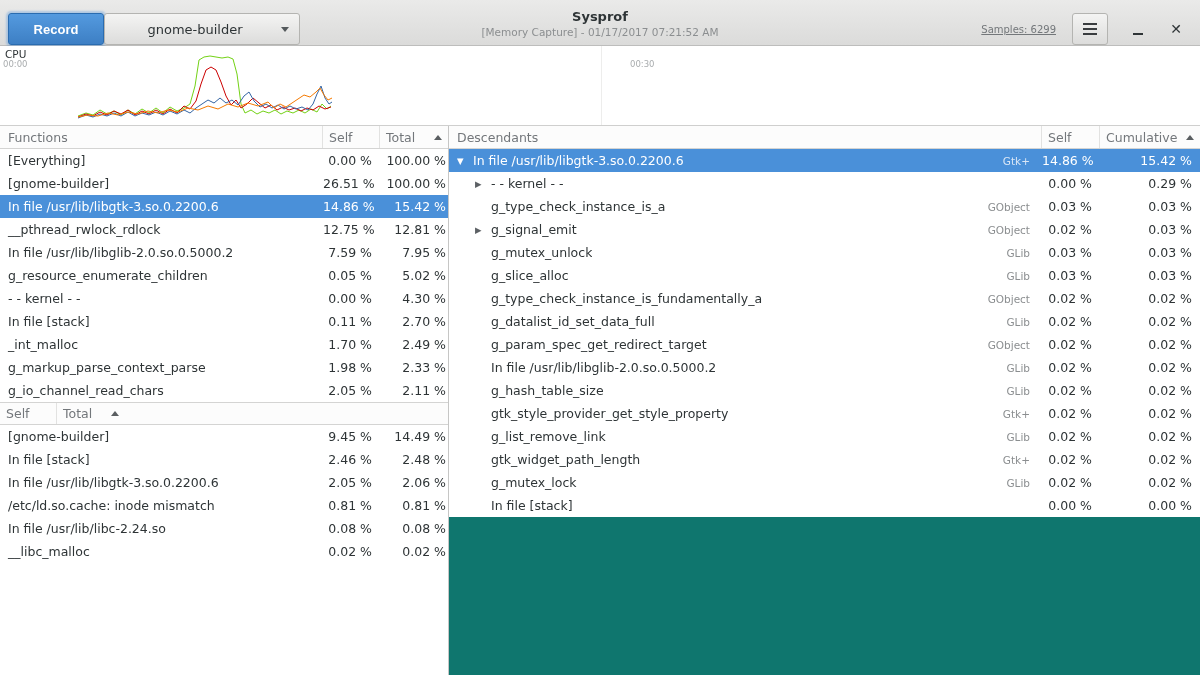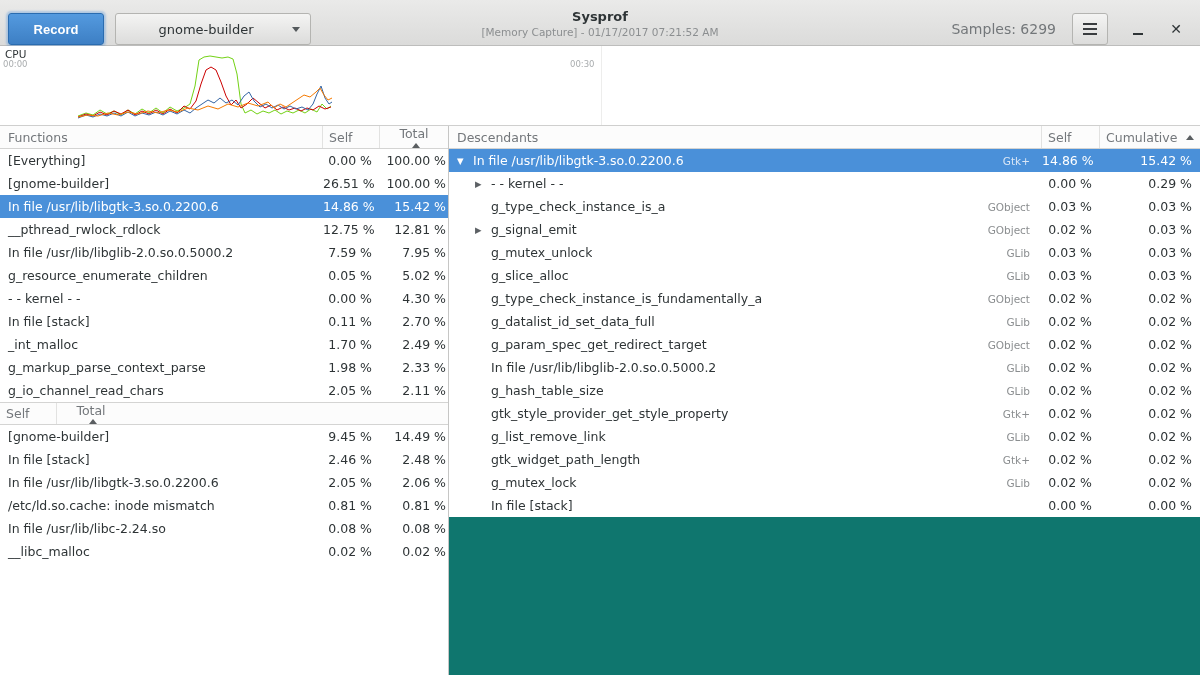--- a/index.html
+++ b/index.html
@@ -2,56 +2,56 @@
 <html><head>
 <meta charset="utf-8">
 <style>
   * { margin:0; padding:0; box-sizing:border-box; }
   html,body { width:1200px; height:675px; overflow:hidden; }
   body { font-family:"DejaVu Sans","Liberation Sans",sans-serif; font-size:12.5px; color:#2e3436; background:#fff; }
 
   
   .headerbar { position:relative; height:46px; background:linear-gradient(#eaeae9,#dbdbda); border-bottom:1px solid #bdbdbc; display:flex; align-items:flex-end; padding:0 8px; }
   .btn-record { width:96px; height:32px; background:linear-gradient(#549adf,#3d7fc4); border:1px solid #2a6cb0; border-radius:3px; color:#fff; font-weight:bold; font-size:13px; box-shadow:0 0 2px 2px rgba(74,144,217,0.35); cursor:default; }
-  .combo { margin-left:11px; height:32px; width:196px; background:linear-gradient(#f4f4f3,#dcdcdb); border:1px solid #b4b4b1; border-radius:3px; display:flex; align-items:center; padding:0 10px; }
+  .combo { height:32px; width:196px; background:linear-gradient(#f4f4f3,#dcdcdb); border:1px solid #b4b4b1; border-radius:3px; display:flex; align-items:center; padding:0 10px; }
   .combo-label { flex:1; text-align:center; font-size:13px; color:#2e3436; }
   .combo-arrow { width:0; height:0; border-left:4px solid transparent; border-right:4px solid transparent; border-top:5px solid #54595c; margin-left:6px; }
   .title-block { position:absolute; left:0; right:0; top:0; height:46px; display:flex; flex-direction:column; align-items:center; justify-content:center; pointer-events:none; }
   .title { font-weight:bold; font-size:13px; color:#2e3436; }
   .subtitle { font-size:10.5px; color:#8b8e90; margin-top:2px; }
   .header-right { margin-left:auto; display:flex; align-items:center; }
-  .samples { color:#73777a; font-size:14px; margin-right:16px; }
+  .samples { color:#73777a; font-size:10px; margin-right:16px;text-decoration:underline; }
   .btn-menu { width:36px; height:32px; background:linear-gradient(#f4f4f3,#dcdcdb); border:1px solid #b4b4b1; border-radius:3px; display:flex; align-items:center; justify-content:center; }
   .hamburger-icon { display:flex; flex-direction:column; gap:3px; }
   .hamburger-icon i { display:block; width:14px; height:2px; background:#3a3d3f; }
   .winctl { display:flex; align-items:center; margin-left:16px; }
   .min-btn { width:28px; height:28px; display:flex; align-items:flex-end; justify-content:center; padding-bottom:8px; }
   .min-glyph { display:block; width:10px; height:2px; background:#2e3436; }
   .close-btn { width:28px; height:28px; display:flex; align-items:center; justify-content:center; font-size:14px; color:#2e3436; margin-left:10px; margin-right:2px; }
 
   
   .cpu-area { position:relative; height:80px; border-bottom:1px solid #cfcfce; background:#fff; }
   .cpu-area svg { position:absolute; left:0; top:0; width:1200px; height:76px; }
   .cpu-label { position:absolute; left:5px; top:2px; font-size:10.5px; color:#2e3436; }
   .time-label { position:absolute; font-size:8.5px; color:#a9acae; }
   .t0 { left:3px; top:13px; }
-  .t1 { left:570px; top:13px; }
+  .t1 { left:630px; top:13px; }
   .gridline { position:absolute; left:601px; top:0; bottom:0; width:1px; background:#ededec; }
 
   
   .main { display:flex; height:553px; }
   .left-panel { width:449px; border-right:1px solid #c6c6c5; display:flex; flex-direction:column; background:#fff; }
   .right-panel { flex:1; display:flex; flex-direction:column; background:#0f766e; }
 
   .thead { display:flex; height:23px; background:#fcfcfc; border-bottom:1px solid #d4d4d3; color:#73777b; flex-shrink:0; }
   .callers-head { border-top:1px solid #d4d4d3; }
   .hcell { display:flex; align-items:center; padding:0 6px; border-right:1px solid #e2e2e1;text-align:center; }
   .hc-name { flex:1; padding-left:8px; }
   .hc-self { width:57px; }
-  .hc-total { width:68px; border-right:none; justify-content:space-between;flex-direction:column; }
+  .hc-total { width:68px; border-right:none; justify-content:space-between; }
   .hc-self2 { width:58px; }
   .hc-cum { width:100px; border-right:none; justify-content:space-between; }
   .sort-arrow { width:0; height:0; border-left:4px solid transparent; border-right:4px solid transparent; border-bottom:5px solid #5a5e61; margin-left:4px; }
 
   .trow { display:flex; height:23px; align-items:center; background:#fff; }
   .trow.selected { background:#4a90d9; color:#fff; }
   .cname { flex:1; padding:0 8px; white-space:nowrap; overflow:hidden; display:flex; align-items:center; }
   .cnum { text-align:right; white-space:nowrap; }
   .self-col { width:57px; padding-right:8px; }
   .total-col { width:68px; padding-right:2px; }

